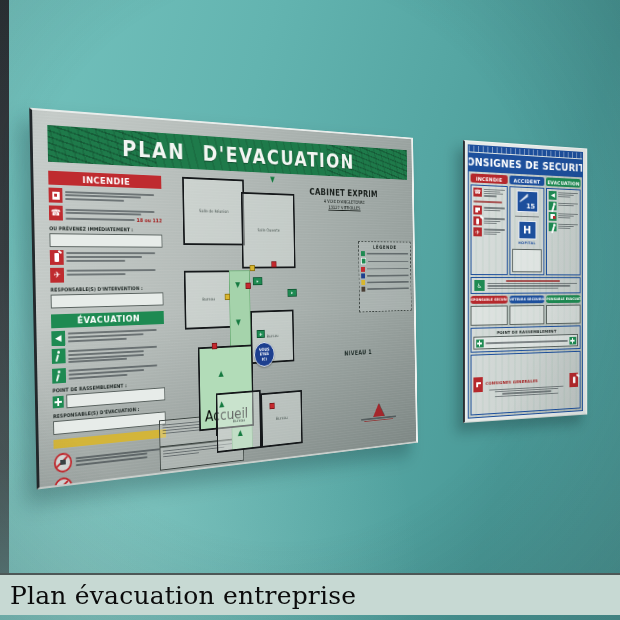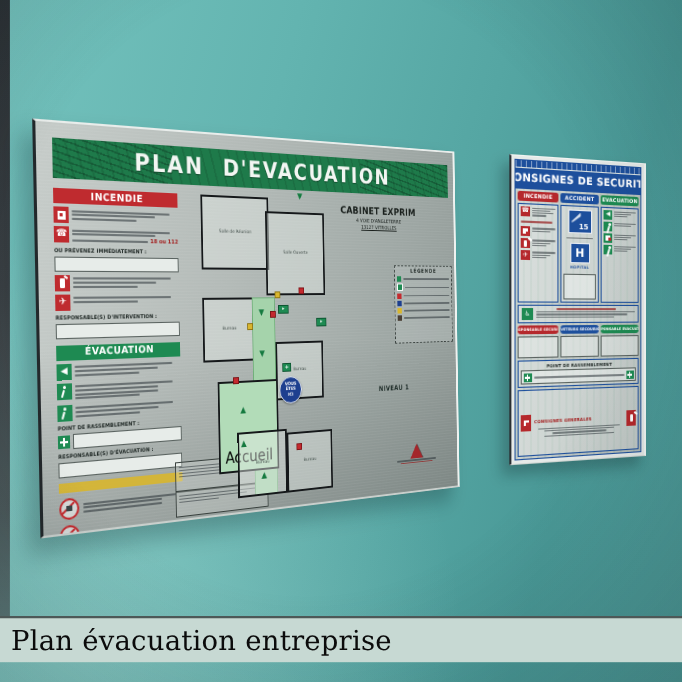--- a/index.html
+++ b/index.html
@@ -18,21 +18,21 @@
   .corner-strip{
     position:absolute;left:0;top:0;width:9px;height:578px;
     background:linear-gradient(180deg,#2c3135 0%,#383e42 45%,#4b585a 80%,#5d7a7a 100%);
   }
   .vignette{
     position:absolute;inset:0;pointer-events:none;
     background:radial-gradient(ellipse at 45% 42%, rgba(0,0,0,0) 55%, rgba(8,24,26,.20) 100%);
   }
   
   .caption-bar{
-    position:absolute;left:0;right:0;bottom:18px;height:40px;
+    position:absolute;left:0;right:0;bottom:5px;height:40px;
     background:#c7d9d3;border-top:2px solid rgba(12,18,20,.65);
     display:flex;align-items:center;
   }
   .caption-bar .cap{
     font-family:"DejaVu Serif", serif;font-size:25px;color:#0b0b0b;
     padding-left:10px;letter-spacing:.2px;
   }
   
   .bl{display:block;height:2px;background:rgba(30,38,43,.5);margin:1.6px 0;border-radius:1px;}
   .bl.w1{width:92%}.bl.w2{width:78%}.bl.w3{width:60%}.bl.w4{width:45%}

